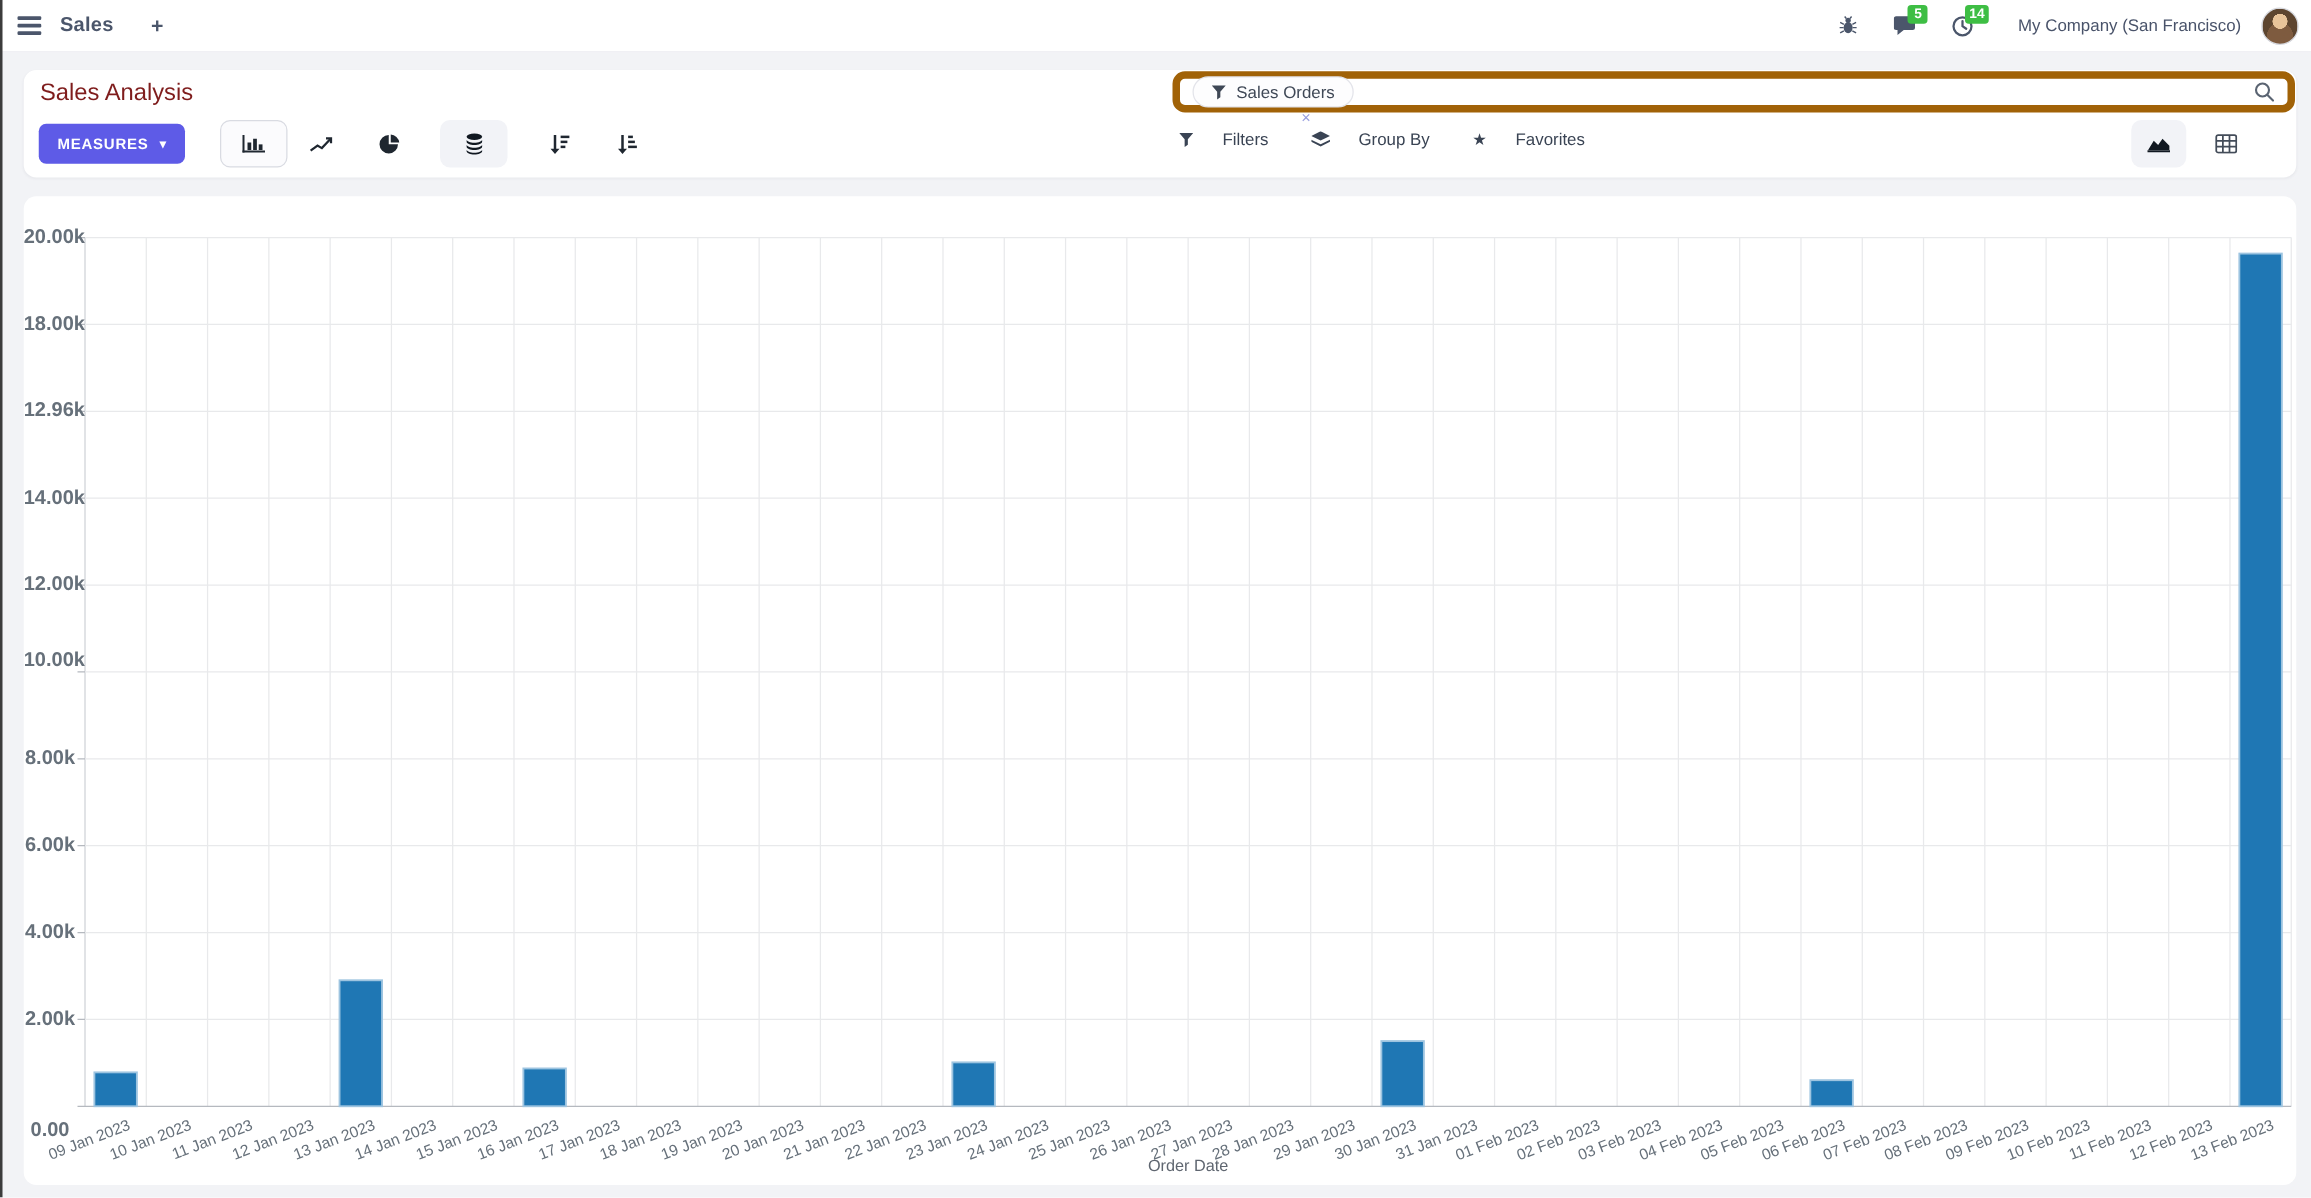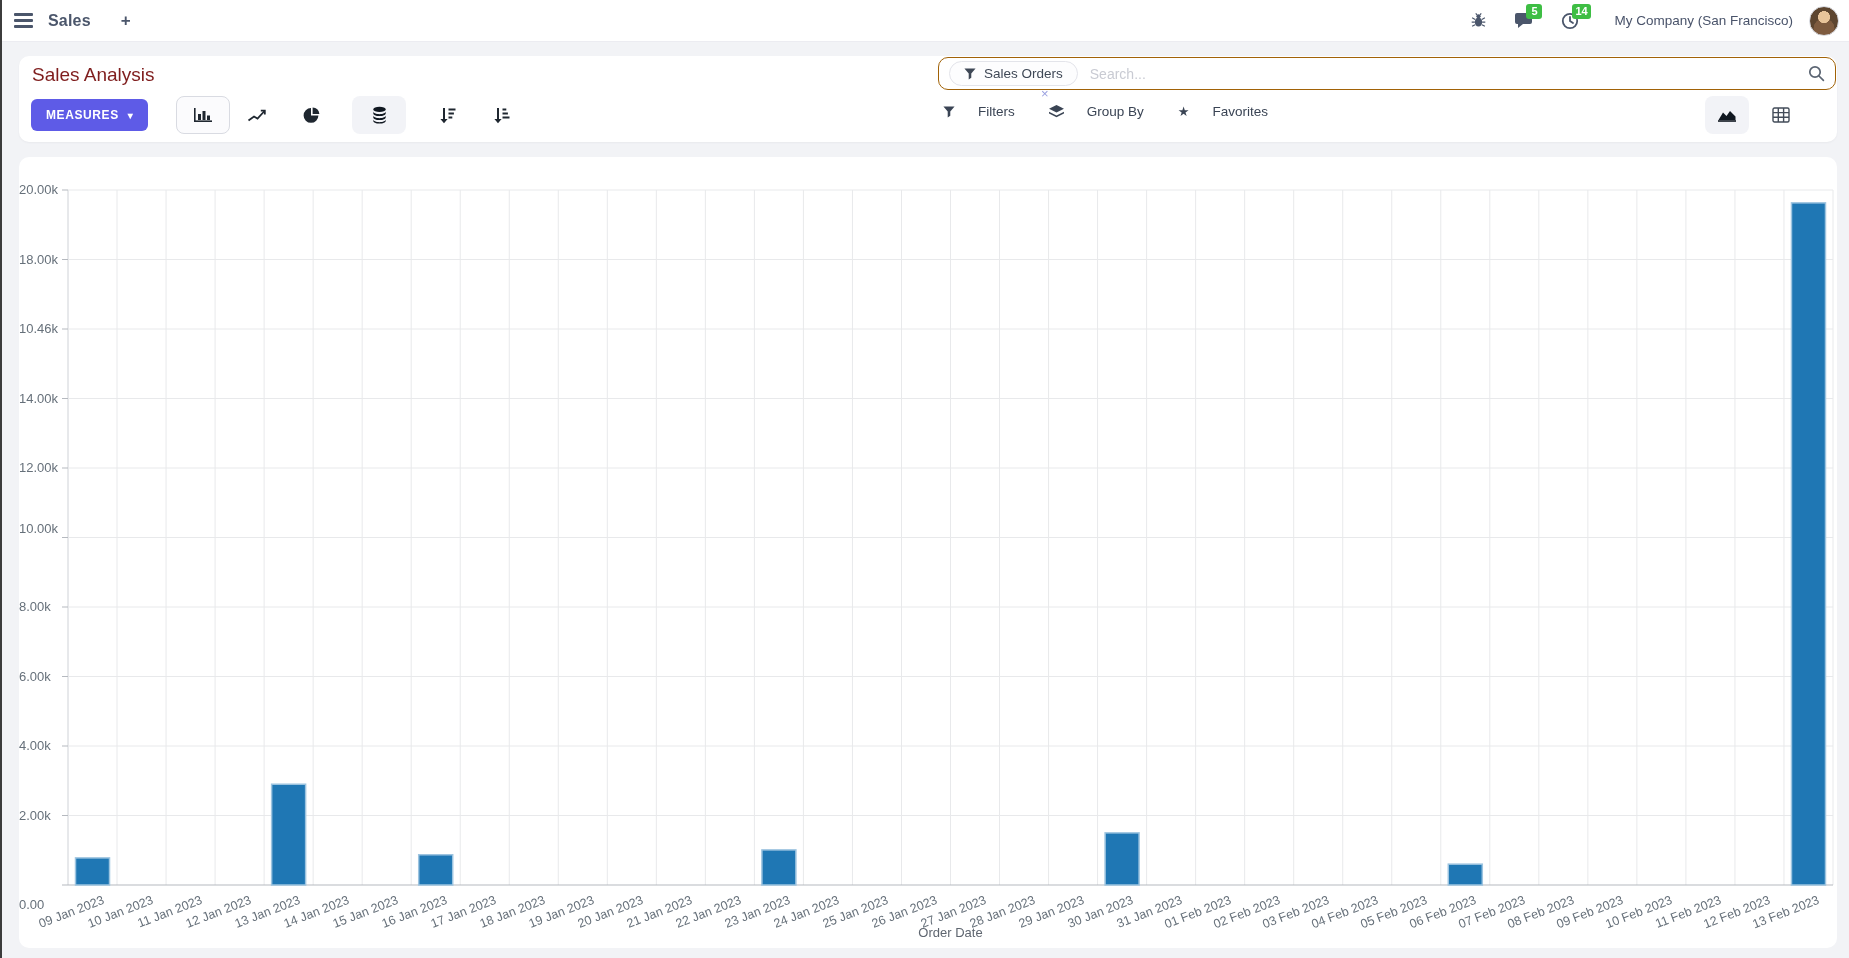--- a/index.html
+++ b/index.html
@@ -43,21 +43,21 @@
   .btn-measures .caret { font-size:10px; }
   .iconbtn { width:54px; height:38px; border:none; background:transparent; border-radius:8px;
              display:flex; align-items:center; justify-content:center; color:#1f2730; cursor:pointer; }
   .iconbtn.sel { border:1px solid #d9dbe2; background:#fbfbfd; }
   .iconbtn.lit { background:#f2f3f7; }
   .iconbtn svg { display:block; }
   .ctl-gap { width:14px; }
 
   
   .search-bar { position:absolute; left:919px; top:1px; width:898px; height:33px; background:#fff;
-                border:1px solid #a16207; border-radius:10px; display:flex; align-items:center;
+                border:6px solid #a16207; border-radius:10px; display:flex; align-items:center;
                 padding:0 10px; }
   .facet { display:flex; align-items:center; gap:8px; border:1px solid #e3e4ea; background:#fdfdfe;
            border-radius:15px; height:25px; padding:0 14px; font-size:13.5px; color:#3f4856;
            cursor:pointer; white-space:nowrap; }
   .search-placeholder { margin-left:12px; font-size:14px; color:#c9cbd3; flex:1; cursor:text; }
   .search-mag { margin-left:auto; cursor:pointer; display:flex; }
   .facet-remove { position:absolute; left:1022px; top:31px; font-size:13px; color:#9aa0e0;
                   cursor:pointer; line-height:1; }
 
   .fgf { position:absolute; left:924px; top:48px; display:flex; gap:34px; align-items:center; }
@@ -68,22 +68,22 @@
   .views { position:absolute; right:34px; top:40px; display:flex; gap:10px; }
 
   
   .chart-card { position:absolute; left:19px; top:157px; width:1818px; height:791px;
                 background:#fff; border-radius:10px; }
   .legend { position:absolute; left:0; right:0; top:9px; display:flex; justify-content:center;
             align-items:center; gap:9px; cursor:pointer; }
   .legend-swatch { width:37px; height:13px; }
   .legend-label { font-size:13px; color:#666b73; }
   #chart-svg { position:absolute; left:0; top:0; }
-  .ylab { position:absolute; left:0; width:42px; text-align:left; font-size:13px; color:#66707a;
-          line-height:16px; }
+  .ylab { position:absolute; left:0; width:42px; text-align:center; font-size:16px; color:#66707a;
+          line-height:16px;font-weight:bold; }
   .xlab { position:absolute; width:160px; text-align:right; font-size:12.5px; color:#66707a;
           transform-origin:100% 0; transform:rotate(-21deg); white-space:nowrap; }
   .axis-title { position:absolute; left:49px; width:1765px; top:768px; text-align:center;
                 font-size:13px; color:#5f6670; }
 </style>
 </head>
 <body>
 
 <div class="app">
   <div class="window-edge"></div>
@@ -187,21 +187,20 @@
       </button>
     </div>
 
     <div class="search-bar">
       <div class="facet">
         <svg width="12" height="12" viewBox="0 0 14 14" fill="#3f4856">
           <path d="M0.5 0.5 h13 l-5 5.8 v5.2 l-3 2 v-7.2 z"></path>
         </svg>
         <span>Sales Orders</span>
       </div>
-      <span class="search-placeholder">Search...</span>
       <span class="search-mag">
         <svg width="17" height="17" viewBox="0 0 17 17" fill="none" stroke="#5a6472" stroke-width="1.7">
           <circle cx="7" cy="7" r="5.2"></circle>
           <path d="M11 11 L15.4 15.4" stroke-linecap="round"></path>
         </svg>
       </span>
     </div>
     <span class="facet-remove">×</span>
 
     <div class="fgf">
@@ -311,21 +310,21 @@
       </svg>
     <div id="ylabels">
         <div class="ylab" style="top: 720px; margin-top: 20px;">0.00</div>
         <div class="ylab" style="top: 650.5px;">2.00k</div>
         <div class="ylab" style="top: 581px;">4.00k</div>
         <div class="ylab" style="top: 511.5px;">6.00k</div>
         <div class="ylab" style="top: 442px;">8.00k</div>
         <div class="ylab" style="top: 364px;">10.00k</div>
         <div class="ylab" style="top: 303px;">12.00k</div>
         <div class="ylab" style="top: 233.5px;">14.00k</div>
-        <div class="ylab" style="top: 164px;">10.46k</div>
+        <div class="ylab" style="top: 164px;">12.96k</div>
         <div class="ylab" style="top: 94.5px;">18.00k</div>
         <div class="ylab" style="top: 25px;">20.00k</div>
       </div>
     <div id="xlabels">
         <div class="xlab" style="left: -78.4861px; top: 736px;">09 Jan 2023</div>
         <div class="xlab" style="left: -29.4583px; top: 736px;">10 Jan 2023</div>
         <div class="xlab" style="left: 19.5694px; top: 736px;">11 Jan 2023</div>
         <div class="xlab" style="left: 68.5972px; top: 736px;">12 Jan 2023</div>
         <div class="xlab" style="left: 117.625px; top: 736px;">13 Jan 2023</div>
         <div class="xlab" style="left: 166.653px; top: 736px;">14 Jan 2023</div>

